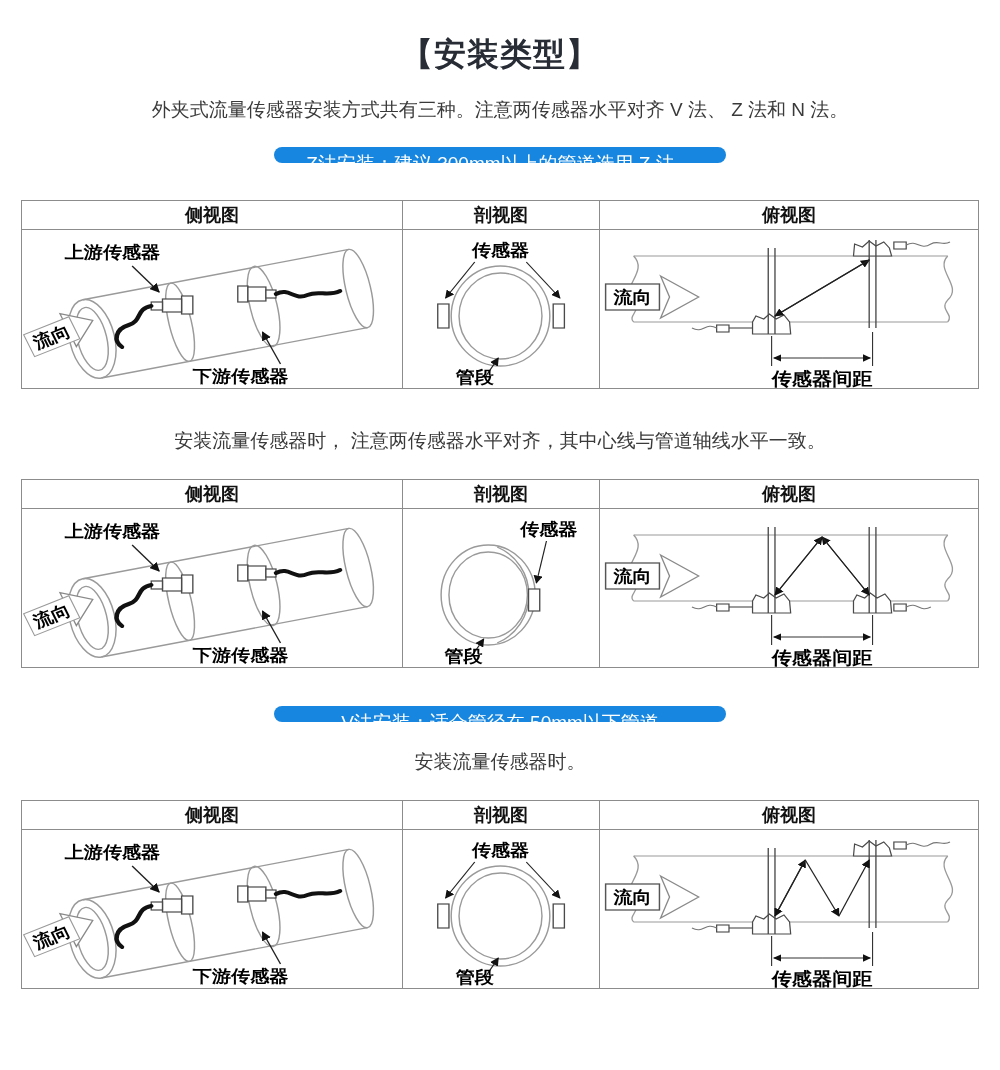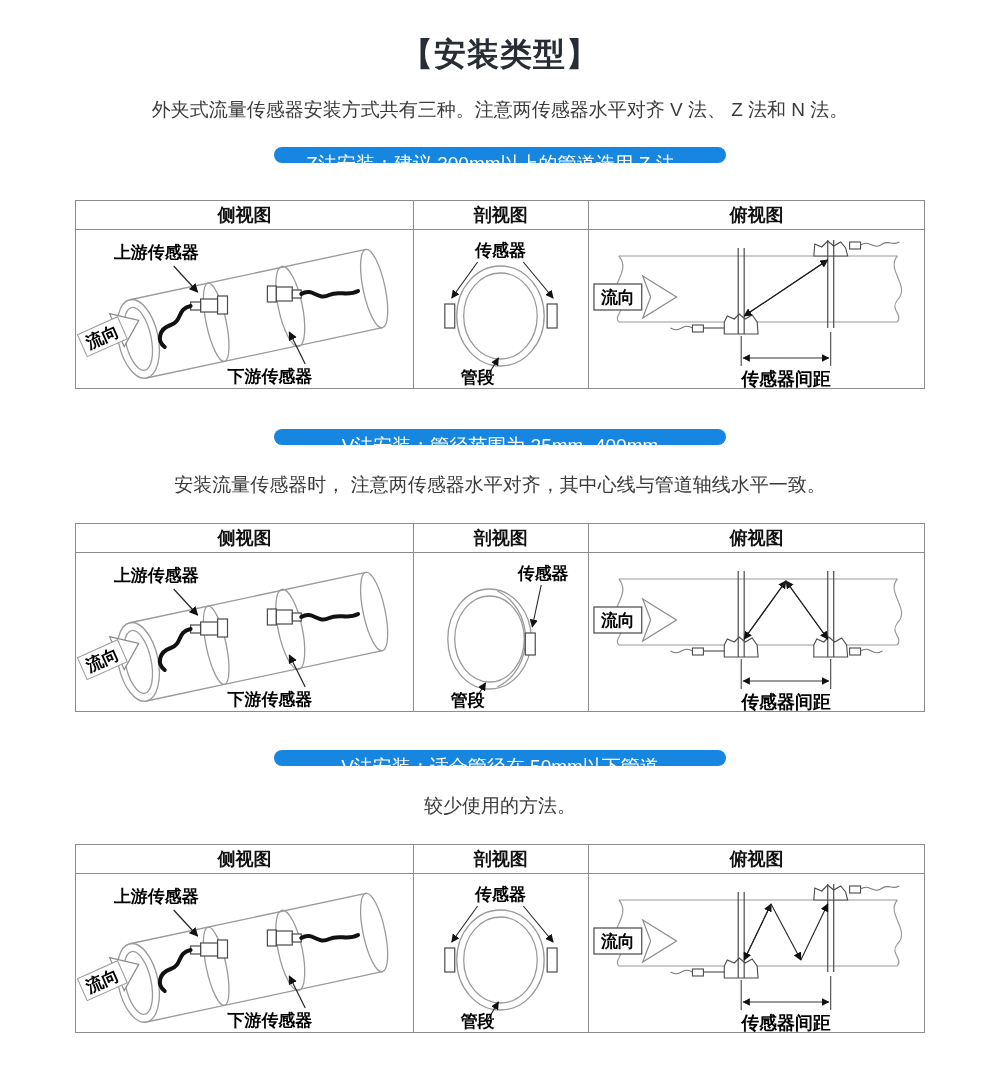--- a/index.html
+++ b/index.html
@@ -23,21 +23,21 @@
   .pill{
     display:inline-block;min-width:396px;height:16px;line-height:34px;
     padding:0 28px;border-radius:17px;background:#1786E0;color:#fff;
     font-size:19px;text-align:center;
   }
   .note{
     margin:17px 13px 0;text-align:center;font-size:19px;line-height:24px;color:#3a3a3a;
   }
   .note:empty{display:none;margin:0;}
   .itable{
-    width:850px;margin:26px auto 0;border-collapse:collapse;table-layout:fixed;
+    width:958px;margin:26px auto 0;border-collapse:collapse;table-layout:fixed;
     background:#fff;
   }
   .itable td{border:1px solid #8c8c8c;padding:0;}
   .itable td.hd{
     height:28px;text-align:center;vertical-align:middle;
     font-size:18px;font-weight:bold;color:#111;
   }
   .cell{height:158px;vertical-align:top;}
   .cell svg{display:block;width:100%;height:158px;}
   .dlabel{
@@ -176,23 +176,20 @@
             </g>
             <text x="198" y="155" text-anchor="middle" class="dlabel2">传感器间距</text>
           </svg>
         </td>
       </tr>
     </tbody>
       </table>
   </section>
 
   <section class="method">
-    <div class="pillwrap">
-      <div class="pill" style="background-color: rgb(23, 134, 224);">V法安装：管径范围为 25mm- 400mm</div>
-    </div>
     <p class="note">安装流量传感器时， 注意两传感器水平对齐，其中心线与管道轴线水平一致。</p>
     <table class="itable">
       <colgroup>
           <col style="width:39.8%">
           <col style="width:20.6%">
           <col style="width:39.6%">
         </colgroup>
       <tbody>
           <tr>
         <td class="hd">侧视图</td>
@@ -295,21 +292,21 @@
         </td>
       </tr>
     </tbody>
       </table>
   </section>
 
   <section class="method">
     <div class="pillwrap">
       <div class="pill" style="background-color: rgb(23, 134, 224);">V法安装：适合管径在 50mm以下管道</div>
     </div>
-    <p class="note">较少使用的方法。</p>
+    <p class="note">安装流量传感器时。</p>
     <table class="itable">
       <colgroup>
           <col style="width:39.8%">
           <col style="width:20.6%">
           <col style="width:39.6%">
         </colgroup>
       <tbody>
           <tr>
         <td class="hd">侧视图</td>
         <td class="hd">剖视图</td>

